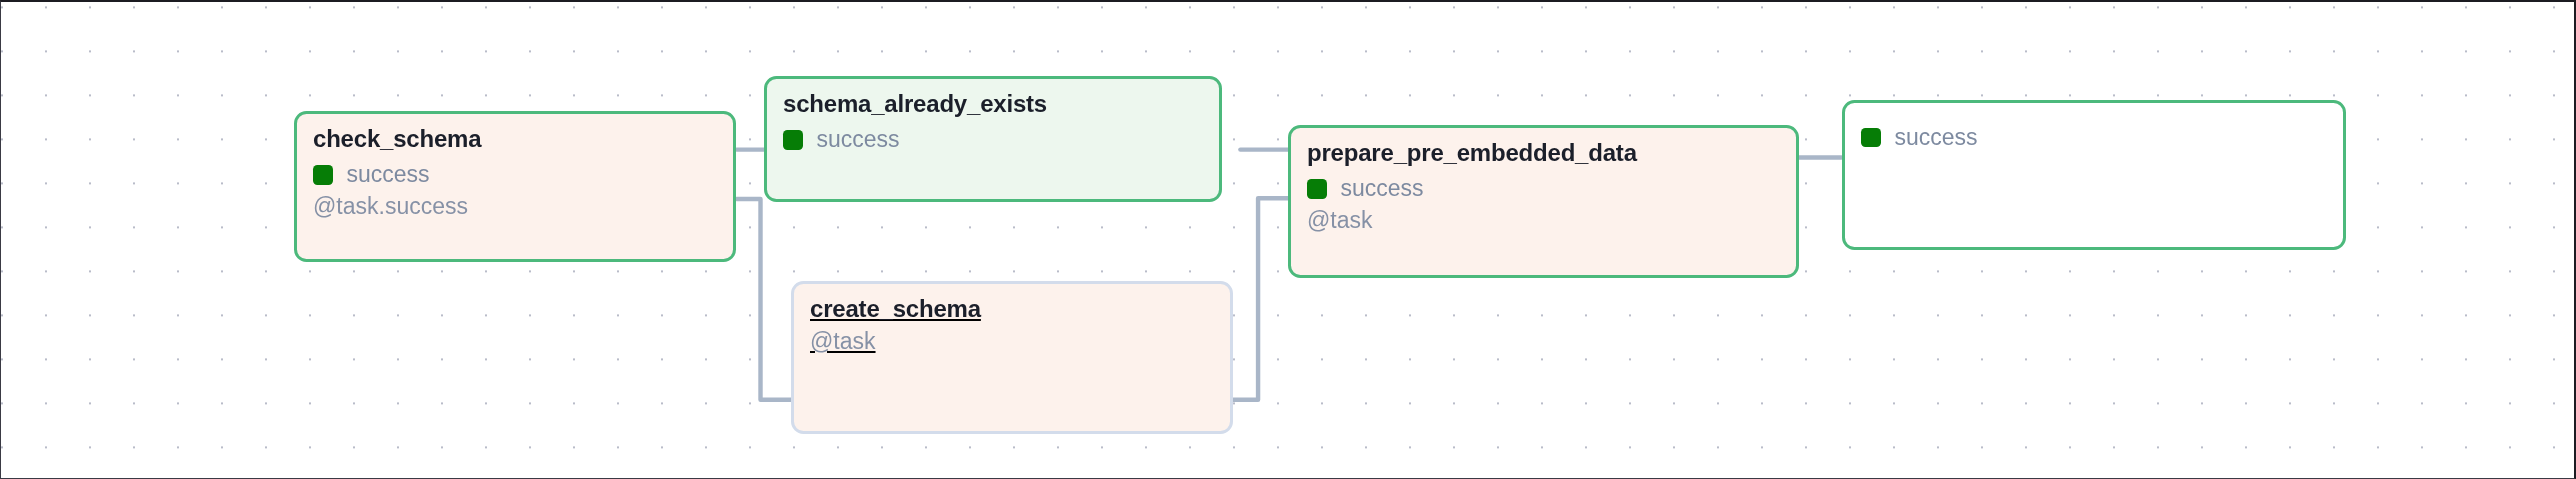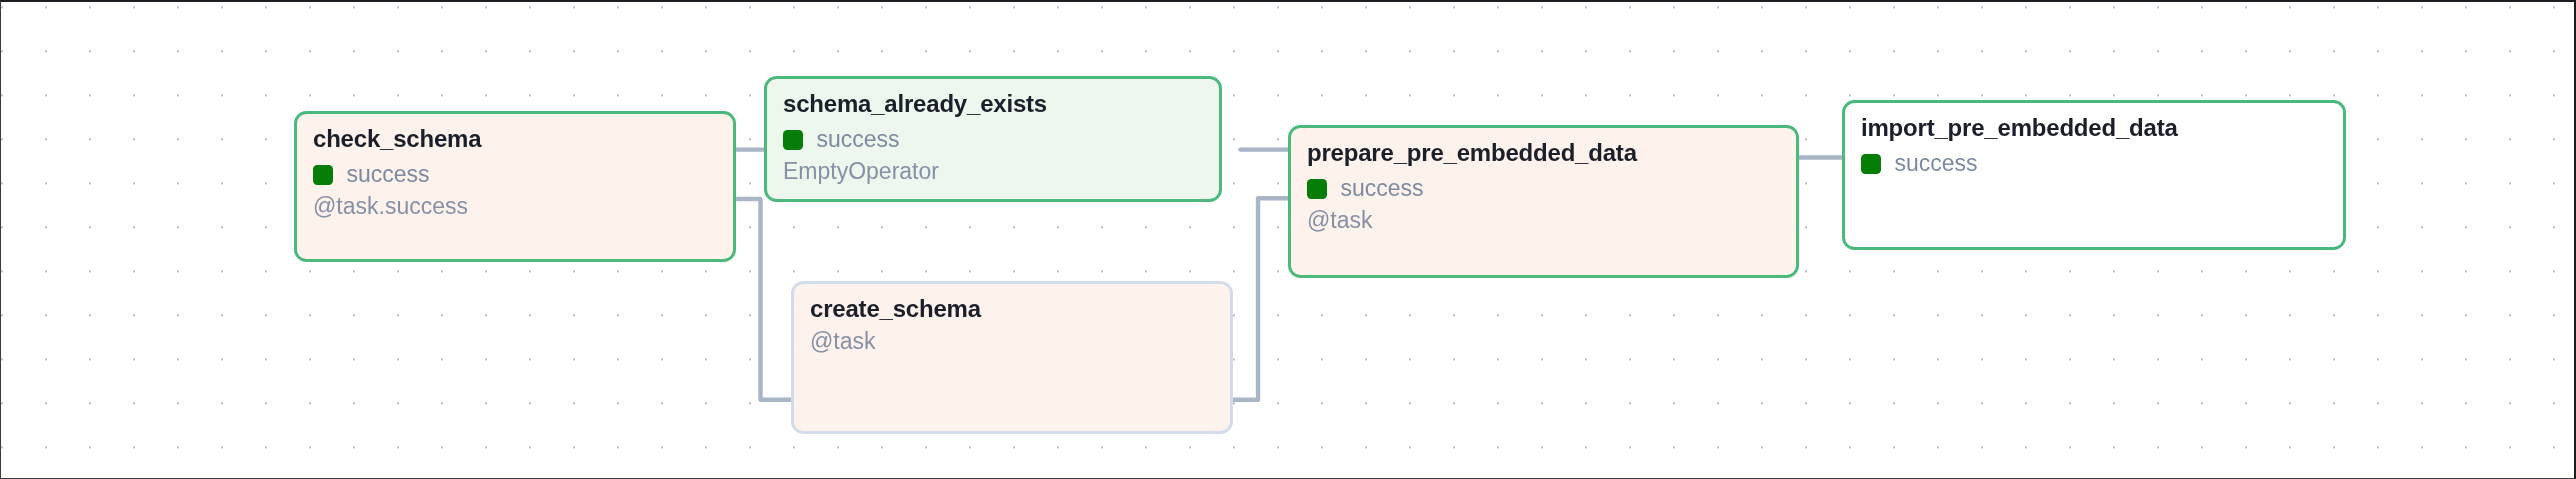--- a/index.html
+++ b/index.html
@@ -75,21 +75,21 @@
   .node-operator {
     font-size: 23px;
     color: #8691a6;
     margin-top: 5.3px;
     line-height: 1.15;
     white-space: nowrap;
   }
 
   
   .border-green  { border: 3.5px solid #4cb97c; }
-  .border-grey   { border: 3.5px solid #d3dceb; }
+  .border-grey   { border: 3.5px solid #d3dceb; text-decoration: underline; }
   .bg-cream      { background-color: #fdf2ec; margin-top: 9px; }
   .bg-mint       { background-color: #edf7ee; }
   .bg-white      { background-color: #ffffff; }
 
   .sw-success { background-color: #067d06; }
   .sw-skipped { background-color: #fd5fab; }
 </style>
 </head>
 <body>
 
@@ -111,36 +111,34 @@
           <span class="status-text">success</span>
         </div>
         <div class="node-operator">@task.success</div>
       </div>
       <div class="node border-green bg-mint" style="left: 763px; top: 74px; width: 458px; height: 126px;">
         <div class="node-title">schema_already_exists</div>
         <div class="node-status-row">
           <span class="status-swatch sw-success"></span>
           <span class="status-text">success</span>
         </div>
-        <div class="node-operator">EmptyOperator</div>
       </div>
       <div class="node border-grey bg-cream" style="left: 790px; top: 270px; width: 442px; height: 153px;">
         <div class="node-title">create_schema</div>
         <div class="node-operator">@task</div>
       </div>
       <div class="node border-green bg-cream" style="left: 1287px; top: 114px; width: 511px; height: 153px;">
         <div class="node-title">prepare_pre_embedded_data</div>
         <div class="node-status-row">
           <span class="status-swatch sw-success"></span>
           <span class="status-text">success</span>
         </div>
         <div class="node-operator">@task</div>
       </div>
       <div class="node border-green bg-white" style="left: 1841px; top: 98px; width: 504px; height: 150px;">
-        <div class="node-title">import_pre_embedded_data</div>
         <div class="node-status-row">
           <span class="status-swatch sw-success"></span>
           <span class="status-text">success</span>
         </div>
       </div>
     </div>
 
 </div>
 
 

